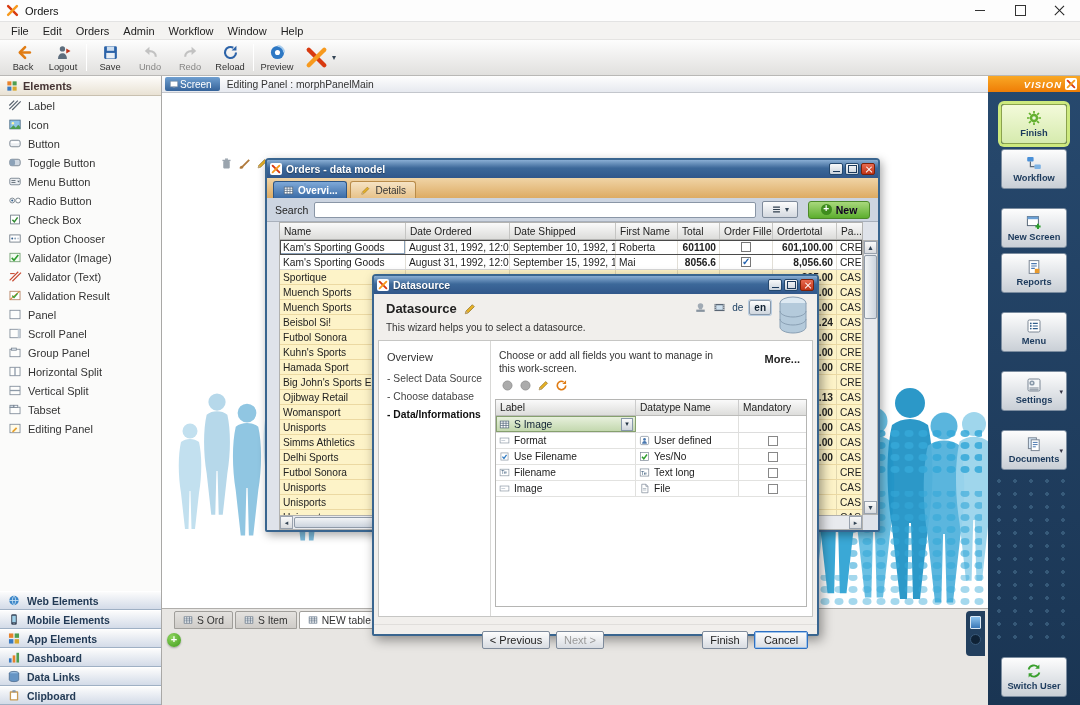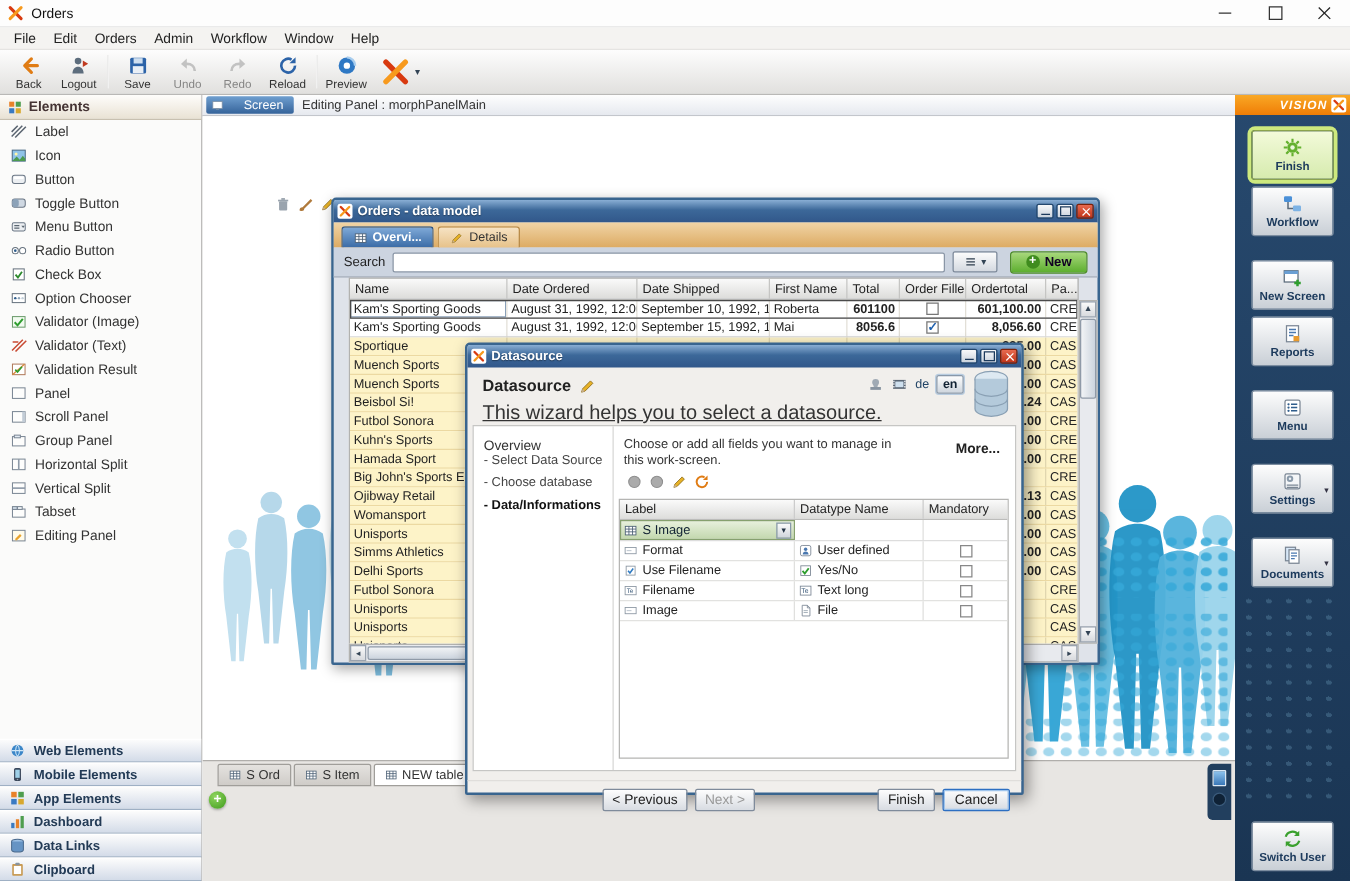--- a/index.html
+++ b/index.html
@@ -40,21 +40,21 @@
   #left-panel{position:absolute;top:76px;left:0;width:162px;bottom:0;background:#fbfbfa;border-right:1px solid #a9a8a6;display:flex;flex-direction:column;}
   .el-header{height:20px;flex:0 0 auto;background:linear-gradient(#fefdfb,#e9e2d4);border-bottom:1px solid #c8c0b0;display:flex;align-items:center;gap:5px;padding-left:6px;font-weight:bold;font-size:11px;color:#433;}
   .el-header svg{width:12px;height:12px;}
   .el-item{height:19px;display:flex;align-items:center;gap:6px;padding-left:8px;font-size:11px;color:#333;}
   .el-ic{width:14px;height:13px;flex:0 0 auto;}
   .el-sections{margin-top:auto;}
   .el-sec{height:19px;display:flex;align-items:center;gap:6px;padding-left:7px;background:linear-gradient(#fcfcfc,#d3dbe8);border-top:1px solid #fff;border-bottom:1px solid #9fb0c4;font-weight:bold;font-size:10.5px;color:#223a55;}
 
   
   #breadcrumb{position:absolute;top:76px;left:162px;right:92px;height:17px;background:linear-gradient(#fefefe,#e6e9ef);border-bottom:1px solid #c3c6cc;display:flex;align-items:center;gap:7px;padding-left:3px;}
-  .bc-chip{height:14px;display:flex;align-items:center;gap:16px;padding:0 8px 0 4px;background:linear-gradient(#6f9fd0,#35639a);border-radius:2px;color:#fff;font-size:10px;}
+  .bc-chip{height:14px;display:flex;align-items:center;gap:1px;padding:0 8px 0 4px;background:linear-gradient(#6f9fd0,#35639a);border-radius:2px;color:#fff;font-size:10px;}
   .bc-chip svg{width:10px;height:10px;}
   .bc-path{font-size:10.3px;color:#333;}
 
   
   #canvas{position:absolute;top:93px;left:162px;right:92px;bottom:0;background:#fff;overflow:hidden;}
   #art{position:absolute;left:0;top:0;z-index:0;}
   .mini-toolbar{position:absolute;left:58px;top:64px;display:flex;gap:5px;z-index:1;}
   .mini-toolbar svg{width:13px;height:13px;}
 
   
@@ -110,29 +110,29 @@
   .sb-btn.bot{margin-top:auto;}
   .sb-thumb{width:13px;height:64px;background:linear-gradient(90deg,#f2f4f6,#ccd4de);border:1px solid #8f9aa8;border-radius:2px;margin-top:1px;flex:0 0 auto;}
   .hscroll{position:absolute;left:12px;top:355px;width:584px;height:15px;background:#e8eaee;border:1px solid #b2b2b0;display:flex;align-items:center;}
   .hthumb{width:150px;height:11px;background:linear-gradient(#f2f4f6,#ccd4de);border:1px solid #8f9aa8;border-radius:2px;margin-left:1px;}
   .hscroll .sb-btn.right{margin-left:auto;}
 
   
   #wiz{position:absolute;left:210px;top:181px;width:447px;height:362px;border:2px solid #39658f;border-radius:4px 4px 2px 2px;background:#f1efec;box-shadow:3px 4px 12px rgba(0,0,0,.4);z-index:3;}
   .wiz-heading{position:absolute;left:12px;top:25px;font-size:13px;font-weight:bold;color:#222;display:flex;gap:6px;align-items:center;}
   .wiz-heading svg{width:14px;height:14px;}
-  .wiz-sub{position:absolute;left:12px;top:46px;font-size:16px;color:#333;text-decoration:underline;}
+  .wiz-sub{position:absolute;left:12px;top:46px;font-size:10px;color:#333;}
   .wiz-icons{position:absolute;right:46px;top:24px;display:flex;align-items:center;gap:6px;}
   .wiz-icons svg{width:13px;height:13px;}
   .lang-de{font-size:10px;color:#246;}
   .lang-en{font-size:10px;font-weight:bold;color:#123;background:linear-gradient(#fdfdfd,#cfd6de);border:1px solid #8898aa;border-radius:2px;padding:1px 4px;box-shadow:0 0 0 1px #b8cce0;}
   .wiz-db{position:absolute;right:8px;top:19px;}
   .wiz-card{position:absolute;left:4px;top:64px;width:435px;height:277px;background:#fff;border:1px solid #c6c6c4;display:flex;}
   .wiz-nav{width:112px;border-right:1px solid #d8d8d6;padding:10px 6px 0 8px;flex:0 0 auto;}
-  .wiz-nav-title{font-size:11px;color:#333;}
+  .wiz-nav-title{font-size:11px;color:#333;margin-bottom:10px;}
   .wiz-step{font-size:10.3px;color:#444;margin-bottom:7px;}
   .wiz-step[data-active="1"]{font-weight:bold;color:#111;}
   .wiz-content{flex:1;position:relative;padding:8px 8px 0 8px;}
   .wiz-desc{font-size:10.3px;color:#333;width:228px;line-height:1.3;}
   .wiz-more{position:absolute;right:12px;top:12px;font-size:11px;font-weight:bold;color:#222;}
   .wiz-tools{position:absolute;left:10px;top:38px;display:flex;gap:5px;align-items:center;}
   .wiz-tools svg{width:13px;height:13px;}
   .wiz-table{position:absolute;left:4px;right:5px;top:58px;bottom:9px;border:1px solid #b5b5b3;background:#fff;overflow:hidden;}
   .wt-head{height:16px;background:linear-gradient(#fafafa,#dddddb);border-bottom:1px solid #bcbcba;display:flex;}
   .wt-hc{display:flex;align-items:center;padding-left:4px;font-size:10.2px;color:#222;border-right:1px solid #ccc;flex:0 0 auto;}

